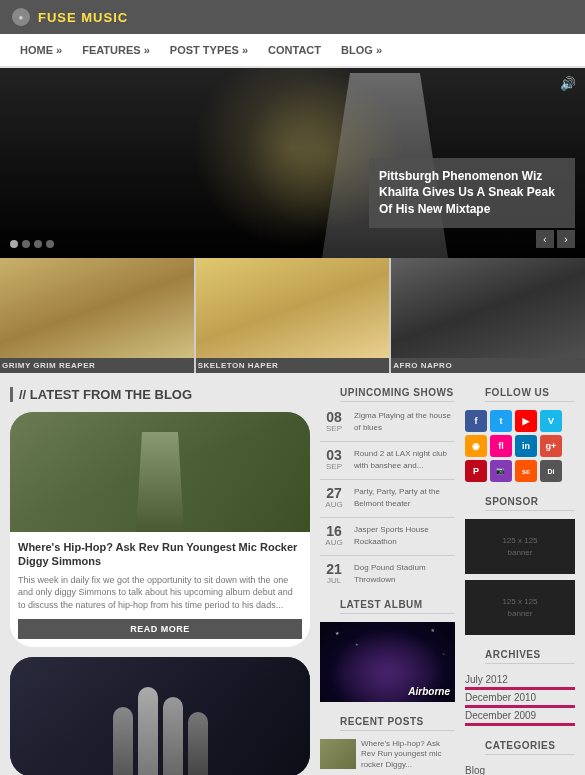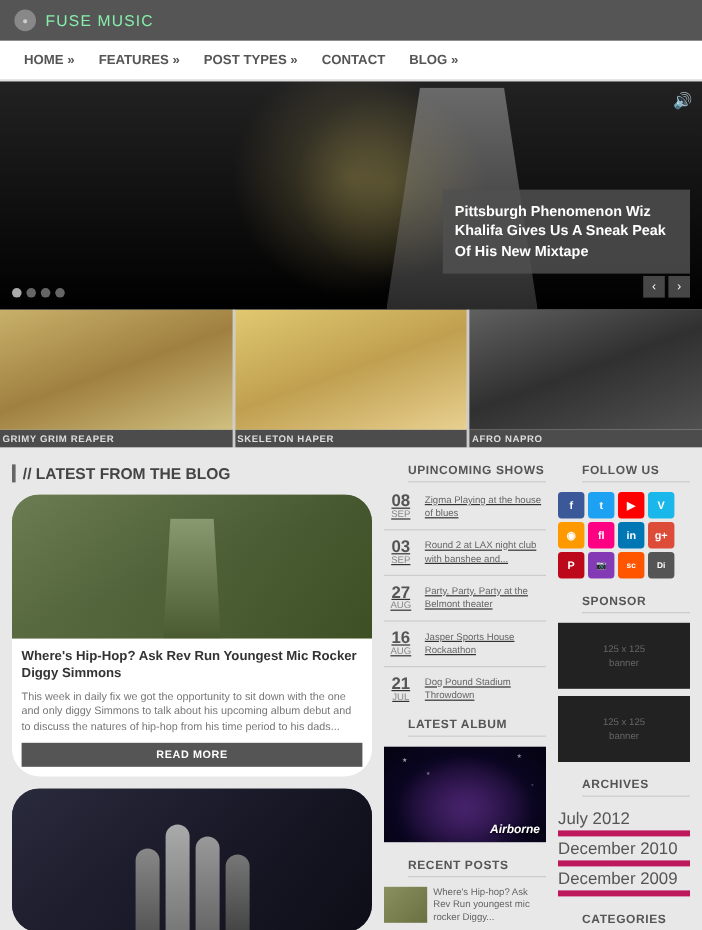--- a/index.html
+++ b/index.html
@@ -2,21 +2,21 @@
 <html><head>
   <meta charset="utf-8">
   <style>
     * { margin: 0; padding: 0; box-sizing: border-box; }
     body { font-family: Arial, Helvetica, sans-serif; background: #e8e8e8; width: 585px; font-size: 11px; color: #333; }
 
     
     .site-header { background: #555; display: flex; align-items: center; padding: 8px 12px; }
     .site-logo-icon { width: 18px; height: 18px; background: #888; border-radius: 50%; margin-right: 8px; display: flex; align-items: center; justify-content: center; }
     .site-logo-icon span { color: #ccc; font-size: 8px; }
-    .site-title { color: #86efac; font-size: 13px; font-weight: normal; letter-spacing: 1px; }
+    .site-title { color: #fde047; font-size: 13px; font-weight: bold; letter-spacing: 1px; }
 
     
     nav { background: #fff; border-bottom: 2px solid #e0e0e0; padding: 0 10px; display: flex; align-items: center; }
     nav a { display: inline-block; padding: 10px 10px; color: #555; text-decoration: none; font-size: 11px; font-weight: bold; }
     .hero-title { color: #fff; font-size: 12px; font-weight: bold; line-height: 1.4; }
 
     
     .artists-row { display: flex; background: #ddd; }
     .artist-card { flex: 1; position: relative; overflow: hidden; border-right: 2px solid #ccc; }
     .artist-card:last-child { border-right: none; }
@@ -32,21 +32,21 @@
     .section-title { font-size: 13px; font-weight: bold; color: #444; margin-bottom: 10px; border-left: 3px solid #666; padding-left: 6px; }
     .blog-post { background: #fff; margin-bottom: 10px; overflow: hidden; border-radius: 23px; }
     .blog-post-body { padding: 8px; }
     .blog-post-title { font-size: 11px; font-weight: bold; color: #333; margin-bottom: 5px; line-height: 1.3; }
     .blog-post-excerpt { font-size: 9px; color: #777; line-height: 1.4; margin-bottom: 8px; }
     .read-more-btn { display: block; background: #555; color: #fff; text-align: center; padding: 5px; font-size: 9px; font-weight: bold; letter-spacing: 0.5px; cursor: pointer; text-decoration: none; }
 
     
     .sidebar-section { margin-bottom: 14px; }
     .sidebar-section-title { font-size: 10px; font-weight: bold; color: #555; text-transform: uppercase; letter-spacing: 0.5px; margin-bottom: 8px; border-bottom: 1px solid #ccc; padding-bottom: 3px; margin-left: 20px; }
-    .show-item { display: flex; margin-bottom: 8px; align-items: flex-end; text-decoration: underline; }
+    .show-item { display: flex; margin-bottom: 8px; align-items: center; }
     .show-date { flex: 0 0 28px; text-align: center; margin-right: 6px; }
     .show-date-day { font-size: 14px; font-weight: bold; color: #555; line-height: 1; }
     .show-date-month { font-size: 8px; color: #888; text-transform: uppercase; }
     .show-info { font-size: 8px; color: #666; line-height: 1.4; }
     .divider { border: none; border-top: 1px solid #ccc; margin: 6px 0; }
 
     
     .album-cover { width: 100%; height: 80px; background: linear-gradient(135deg, #1a0a2a, #2a0a1a, #0a0a1a); position: relative; display: flex; align-items: center; justify-content: center; margin-bottom: 6px; overflow: hidden; }
     .album-bg { width: 100%; height: 100%; background: radial-gradient(ellipse at 50% 60%, #3a1a5a 0%, #0a0520 60%, #050210 100%); }
 
@@ -66,21 +66,21 @@
     .si-in { background: #833ab4; }
     .si-sc { background: #f50; }
     .si-di { background: #555; }
 
     
     .sponsor-banner { width: 100%; height: 55px; background: #222; display: flex; align-items: center; justify-content: center; margin-bottom: 6px; }
     .sponsor-banner span { color: #666; font-size: 8px; }
 
     
     .archive-list, .category-list { list-style: none; }
-    .archive-list li, .category-list li { font-size: 14px; color: #555; padding: 2px 0; border-bottom: 5px solid #be185d; }
+    .archive-list li, .category-list li { font-size: 10px; color: #555; padding: 2px 0; border-bottom: 3px solid #be185d; }
 
     
     .recent-post { display: flex; gap: 5px; margin-bottom: 8px; align-items: flex-start; }
     .recent-post-img { flex: 0 0 36px; height: 30px; background: #999; }
     .rp1 { background: linear-gradient(135deg, #8a9060, #6a7040); }
     .recent-post-text { font-size: 8px; color: #666; line-height: 1.3; }
 
     
     .hero-wrapper { position: relative; height: 190px; overflow: hidden; background: #111; }
     .hero-gradient { position: absolute; inset: 0; background: linear-gradient(180deg, #222 0%, #000 100%); }

